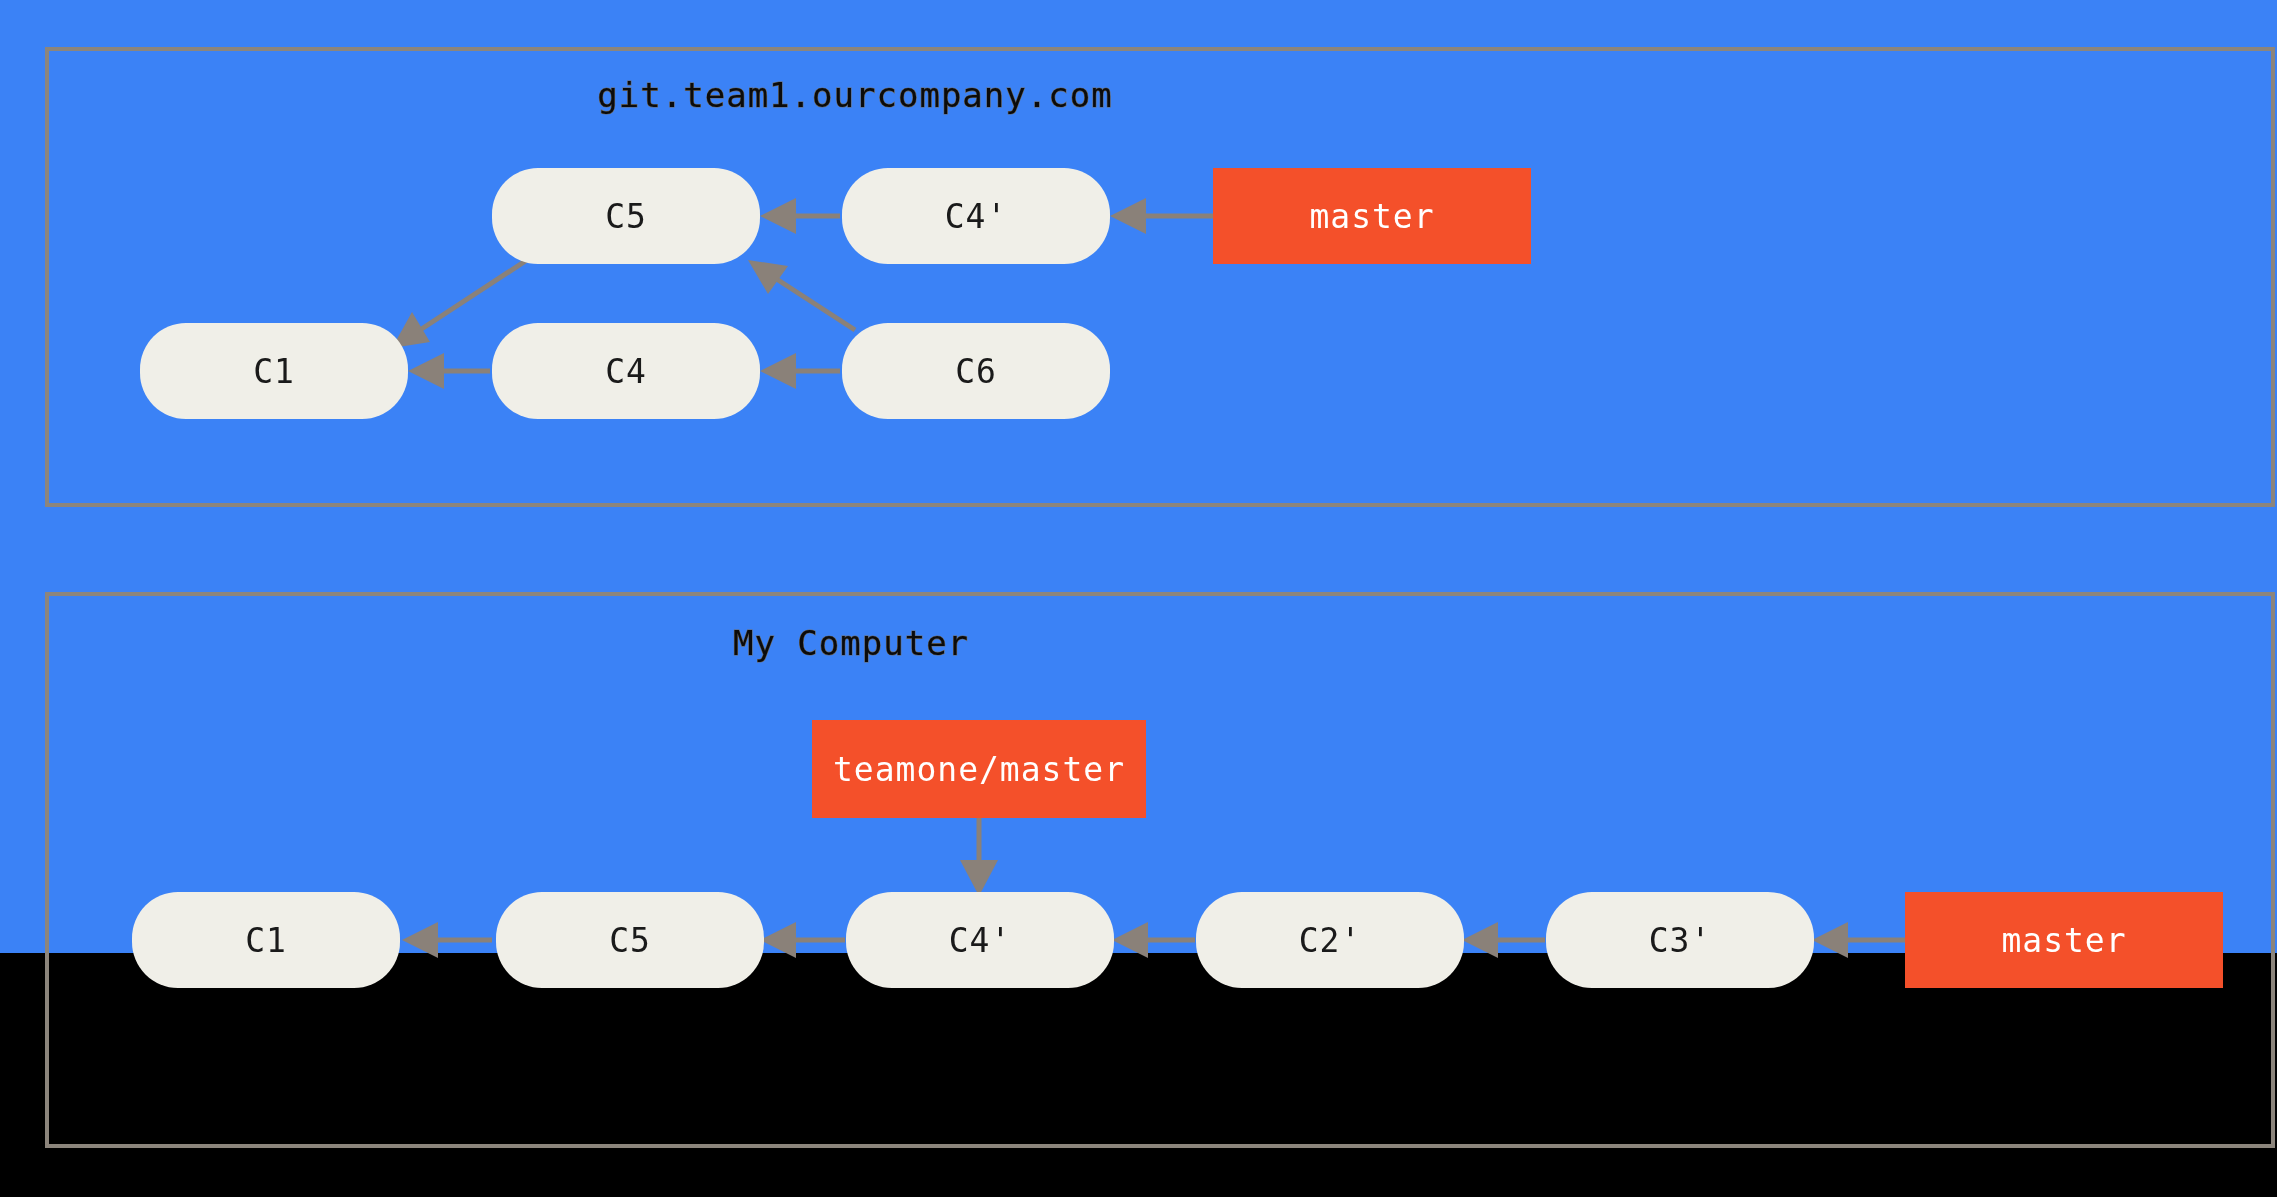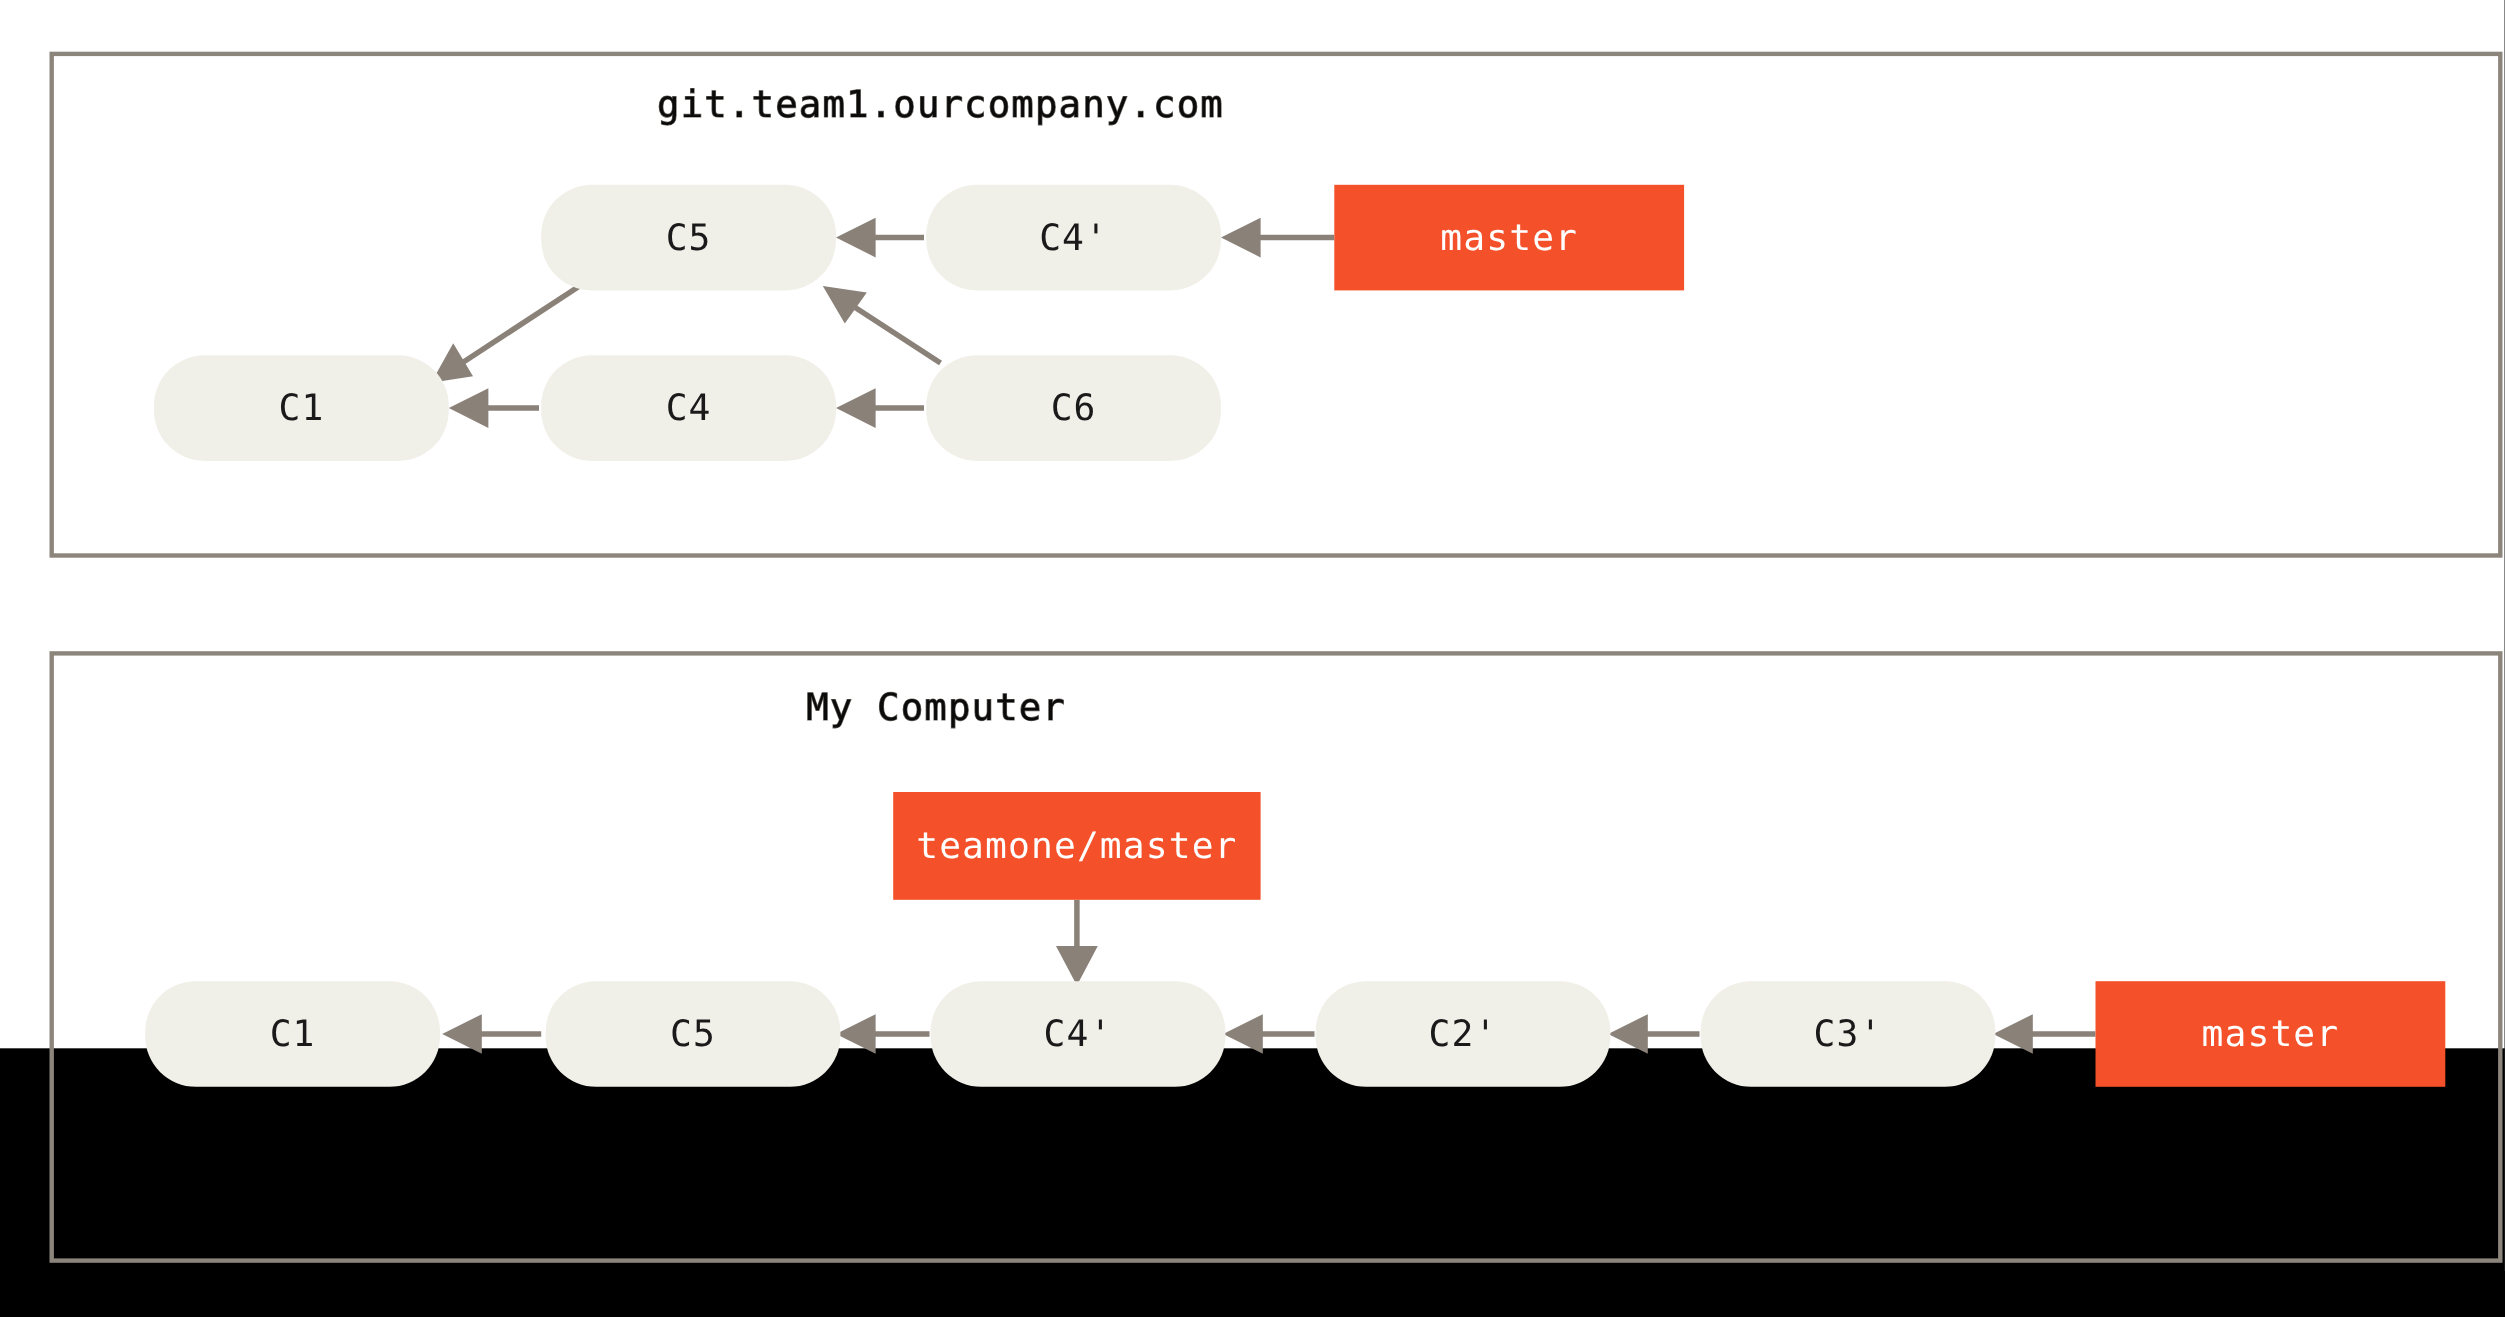--- a/index.html
+++ b/index.html
@@ -10,21 +10,21 @@
   body {
     width: 2277px;
     height: 1197px;
     overflow: hidden;
     font-family: "DejaVu Sans Mono", monospace;
   }
   #stage {
     position: relative;
     width: 2277px;
     height: 953px;
-    background: #ffffff;
+    background: #3b82f6;
   }
   svg#diagram {
     display: block;
     width: 2277px;
     height: 1197px;
   }
   .panel-border {
     fill: none;
     stroke: #8c857c;
     stroke-width: 4;

